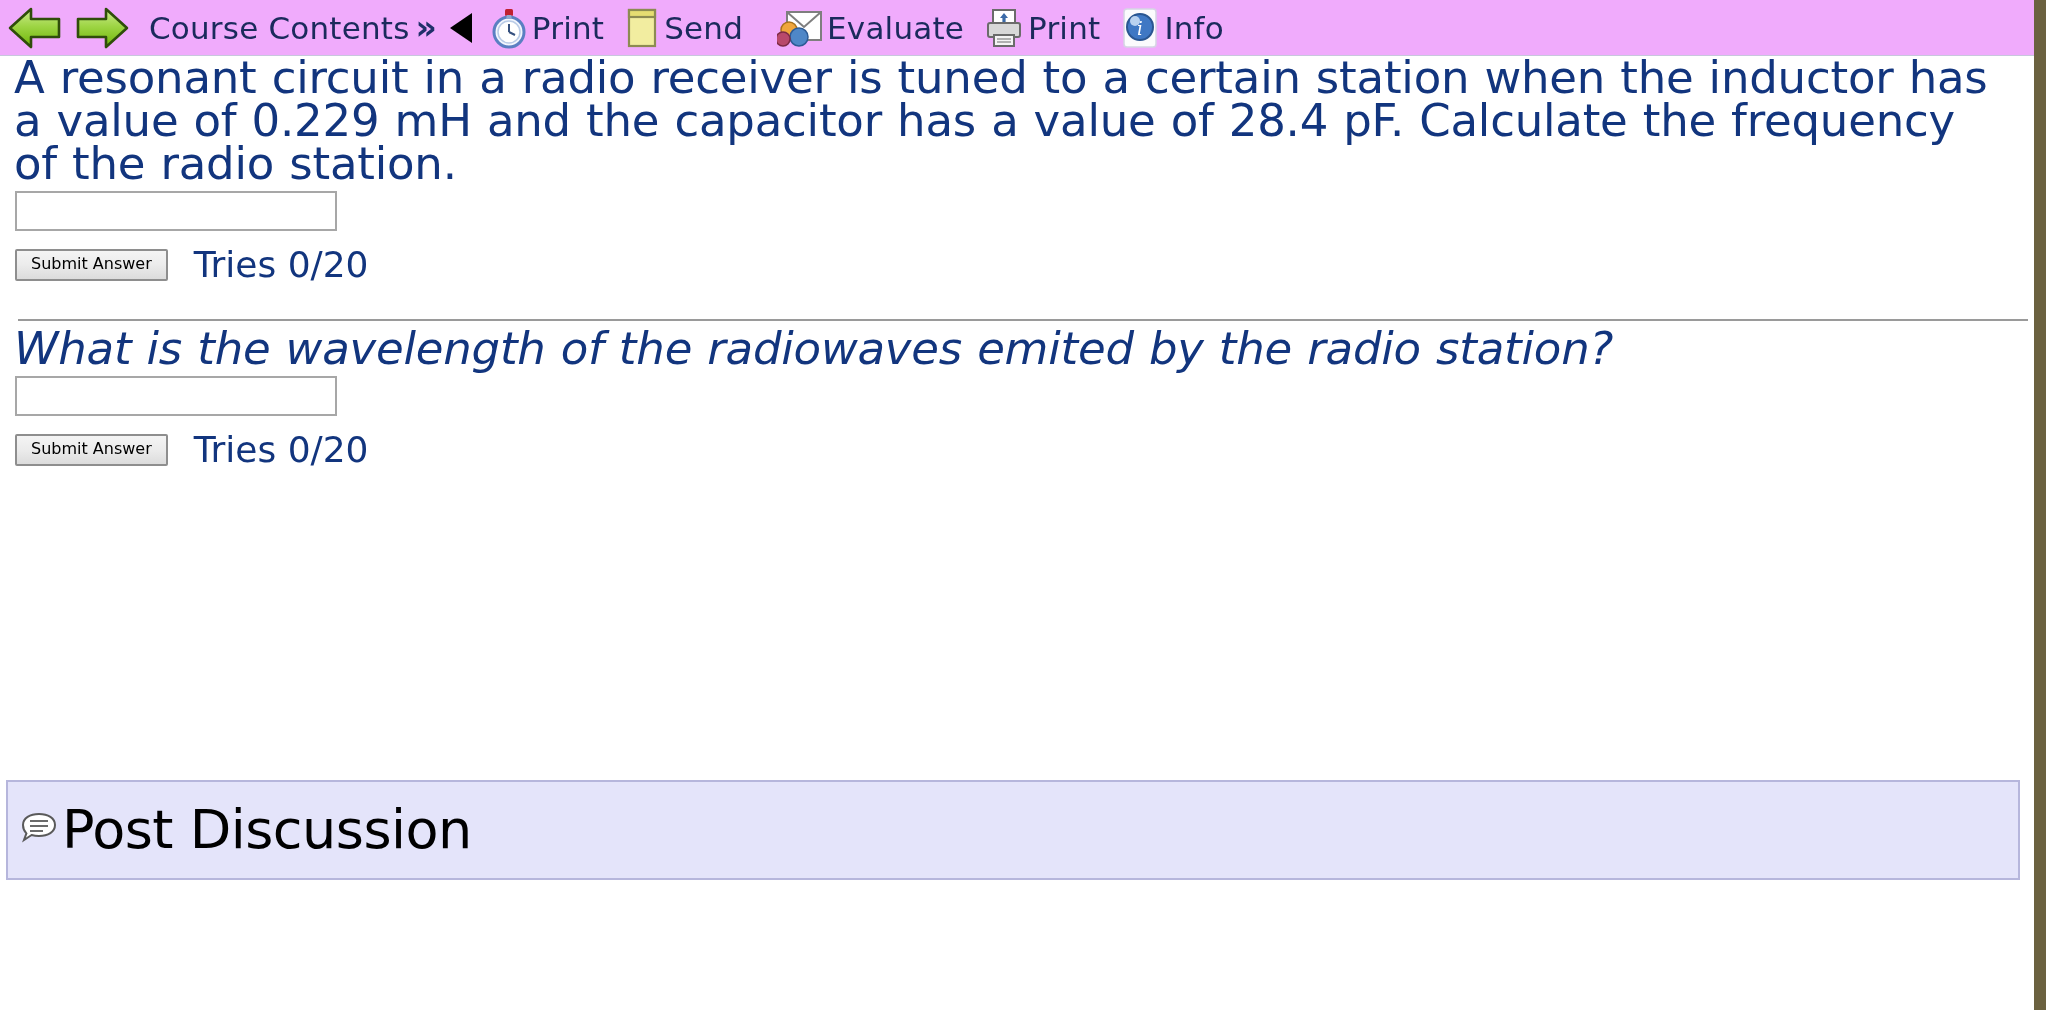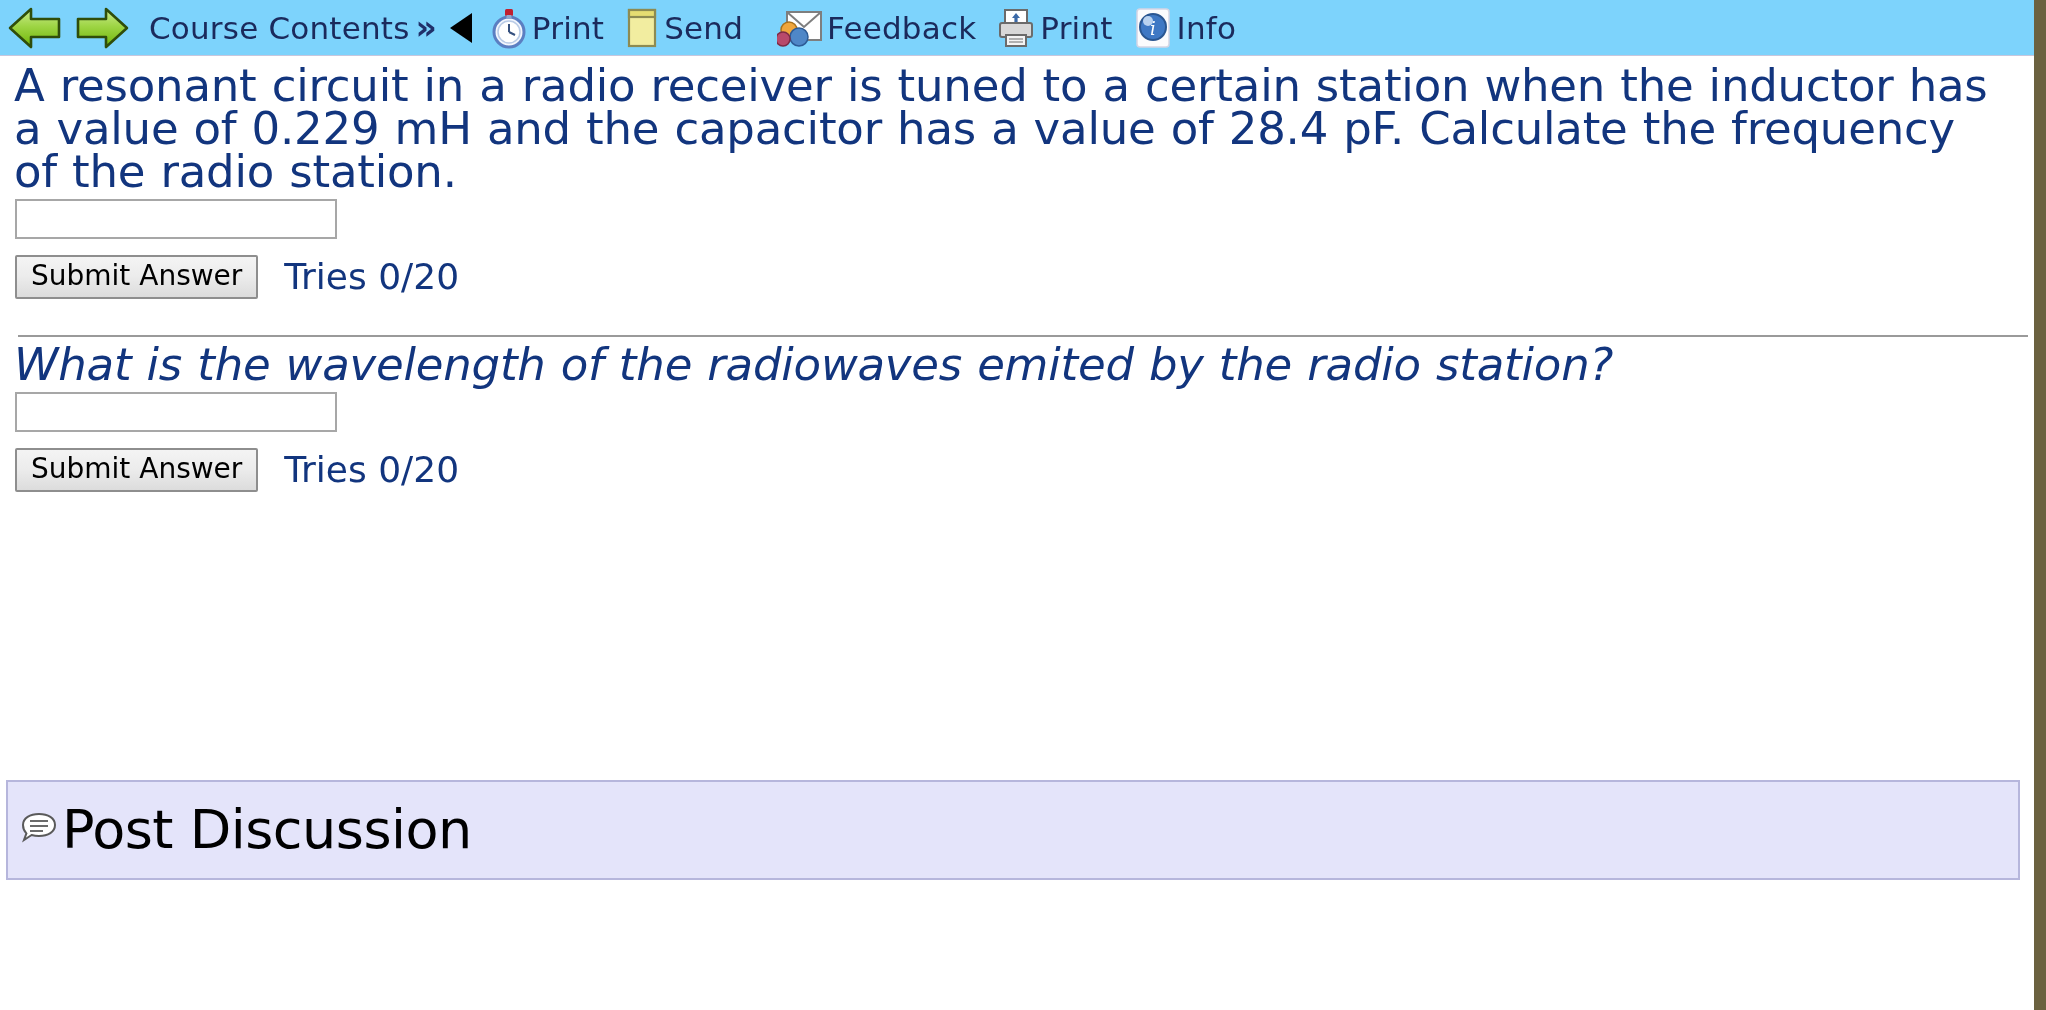--- a/index.html
+++ b/index.html
@@ -20,21 +20,21 @@
     height: 1010px;
     background: #ffffff;
     border-right: 12px solid #6b6140;
   }
 
   
   .toolbar {
     display: flex;
     align-items: center;
     height: 56px;
-    background: #7dd3fc;
+    background: #f0abfc;
     border-bottom: 1px solid #c7c7dd;
     padding: 0 6px;
     white-space: nowrap;
     overflow: hidden;
   }
   .tb-item {
     display: inline-flex;
     align-items: center;
     height: 56px;
     cursor: pointer;
@@ -71,21 +71,20 @@
 
   
   .content { padding: 0 14px; }
 
   .qtext {
     color: #12357e;
     font-size: 45px;
     line-height: 43px;
     letter-spacing: -0.2px;
     margin: 0;
-    padding-top: 8px;
     max-width: 1990px;
     word-spacing: 1px;
   }
   .qtext.q2 { padding-top: 6px; font-style: italic; }
 
   .answer-input {
     display: block;
     width: 322px;
     height: 40px;
     margin-top: 6px;
@@ -99,21 +98,21 @@
   }
 
   .submit-row {
     display: flex;
     align-items: center;
     margin-top: 16px;
     margin-left: 1px;
   }
   .submit-btn {
     font-family: "DejaVu Sans", "Liberation Sans", sans-serif;
-    font-size: 28px;
+    font-size: 16px;
     color: #000000;
     background: linear-gradient(to bottom, #f4f4f4 0%, #ececec 48%, #dcdcdc 100%);
     border: 2px solid #8e8e8e;
     border-radius: 2px;
     padding: 5px 14px 7px 14px;
     cursor: pointer;
     line-height: 1;
   }
   .tries {
     color: #12357e;
@@ -250,21 +249,21 @@
     <span class="tb-item">
       <span class="ico-box">
         <svg width="48" height="44" viewBox="0 0 48 44">
           <rect x="10" y="6" width="34" height="28" fill="#ffffff" stroke="#7e7e7e" stroke-width="2"></rect>
           <path d="M10 6 L27 21 L44 6" fill="none" stroke="#7e7e7e" stroke-width="2"></path>
           <circle cx="12" cy="24" r="8" fill="#f0a63c" stroke="#a8711d" stroke-width="1.5"></circle>
           <circle cx="22" cy="31" r="9" fill="#4f87c7" stroke="#2d5b95" stroke-width="1.5"></circle>
           <circle cx="6" cy="33" r="7" fill="#b8496b" stroke="#7d2b45" stroke-width="1.5"></circle>
         </svg>
       </span>
-      <span class="tb-label">Feedback</span>
+      <span class="tb-label">Evaluate</span>
     </span>
 
     <span class="tb-gap"></span>
 
     <span class="tb-item">
       <span class="ico-box">
         <svg width="44" height="44" viewBox="0 0 44 44">
           <rect x="11" y="4" width="22" height="13" fill="#ffffff" stroke="#6b6b6b" stroke-width="2"></rect>
           <path d="M22 7 L26 12 L23.6 12 L23.6 16 L20.4 16 L20.4 12 L18 12 Z" fill="#3b6aa8"></path>
           <rect x="6" y="17" width="32" height="14" rx="2" fill="#d8d8d8" stroke="#6b6b6b" stroke-width="2"></rect>

